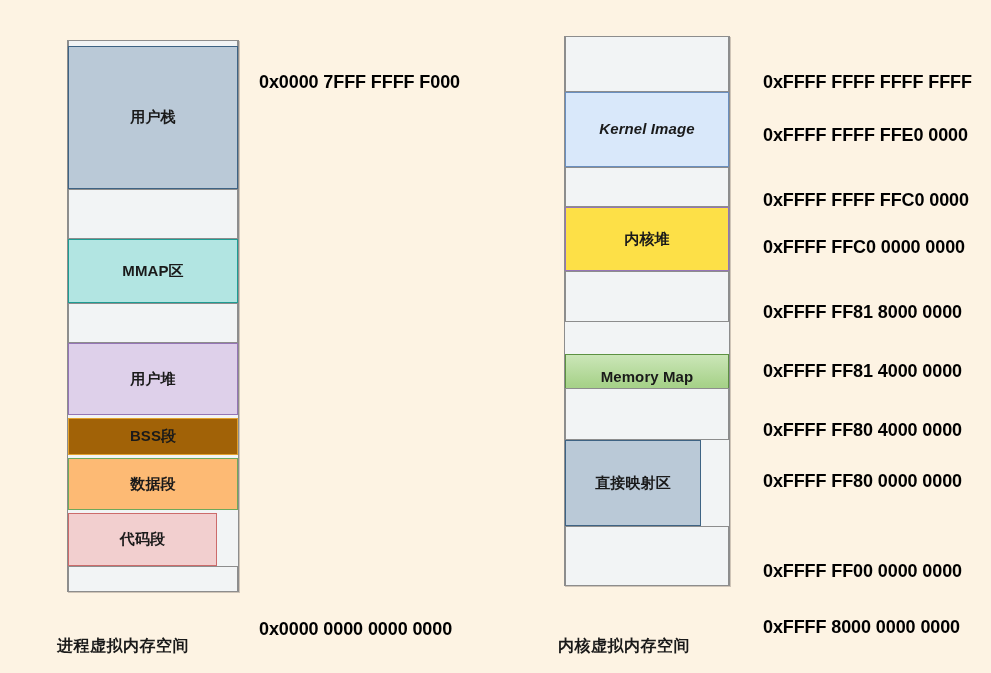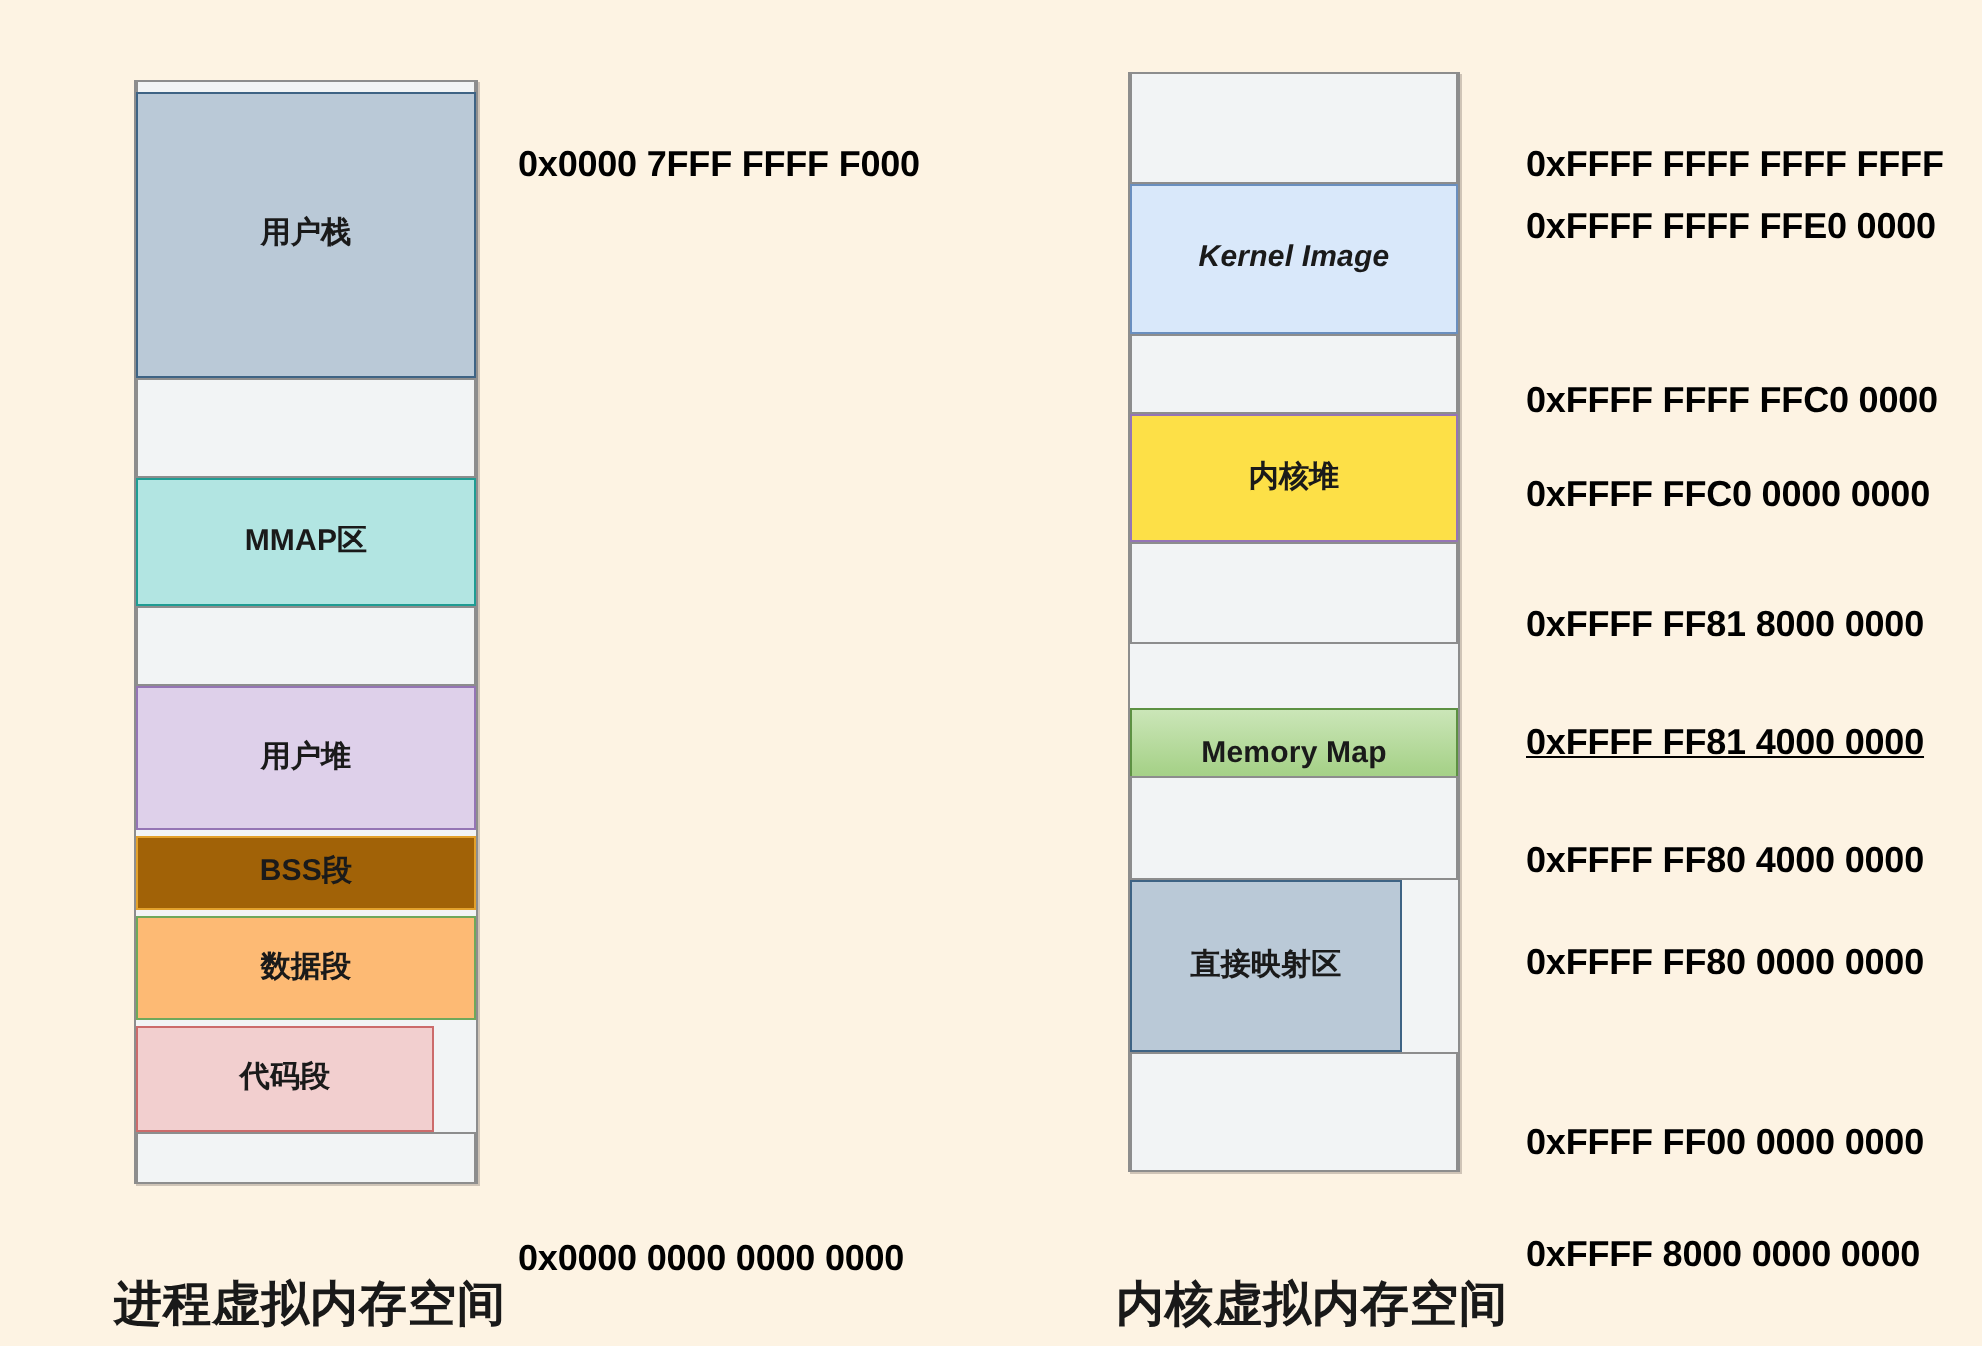--- a/index.html
+++ b/index.html
@@ -64,21 +64,21 @@
     font-weight: bold;
     color: #000000;
     white-space: nowrap;
     letter-spacing: -0.1px;
     margin-top: 38px;
   }
 
   
   .caption {
     position: absolute;
-    font-size: 24px;
+    font-size: 16px;
     font-weight: bold;
     color: #191919;
     white-space: nowrap;
     letter-spacing: 0.5px;
   }
 </style>
 </head>
 <body>
 
 <div class="canvas">
@@ -134,25 +134,25 @@
       </div>
       <div class="block gap" style="left: 565px; width: 164px; top: 388px; height: 52px;"></div>
       <div class="block" style="left: 565px; width: 136px; top: 440px; height: 86px; background: rgb(186, 201, 215); border: 1px solid rgb(62, 99, 132);">
         <span class="block-label">直接映射区</span>
       </div>
       <div class="block gap" style="left: 565px; width: 164px; top: 526px; height: 60px;"></div>
     </div>
 
   <div id="kernel-addresses">
       <div class="addr" style="left: 763px; top: 34px;">0xFFFF FFFF FFFF FFFF</div>
-      <div class="addr" style="left: 763px; top: 65px;">0xFFFF FFFF FFE0 0000</div>
+      <div class="addr" style="left: 763px; top: 87px;">0xFFFF FFFF FFE0 0000</div>
       <div class="addr" style="left: 763px; top: 152px;">0xFFFF FFFF FFC0 0000</div>
       <div class="addr" style="left: 763px; top: 199px;">0xFFFF FFC0 0000 0000</div>
       <div class="addr" style="left: 763px; top: 264px;">0xFFFF FF81 8000 0000</div>
-      <div class="addr" style="left: 763px; top: 323px; text-decoration: underline;">0xFFFF FF81 4000 0000</div>
+      <div class="addr" style="left: 763px; top: 323px;">0xFFFF FF81 4000 0000</div>
       <div class="addr" style="left: 763px; top: 382px;">0xFFFF FF80 4000 0000</div>
       <div class="addr" style="left: 763px; top: 433px;">0xFFFF FF80 0000 0000</div>
       <div class="addr" style="left: 763px; top: 523px;">0xFFFF FF00 0000 0000</div>
       <div class="addr" style="left: 763px; top: 579px;">0xFFFF 8000 0000 0000</div>
     </div>
 
   <div class="caption" style="left:558px; top:636px;">内核虚拟内存空间</div>
 
 </div>
 

